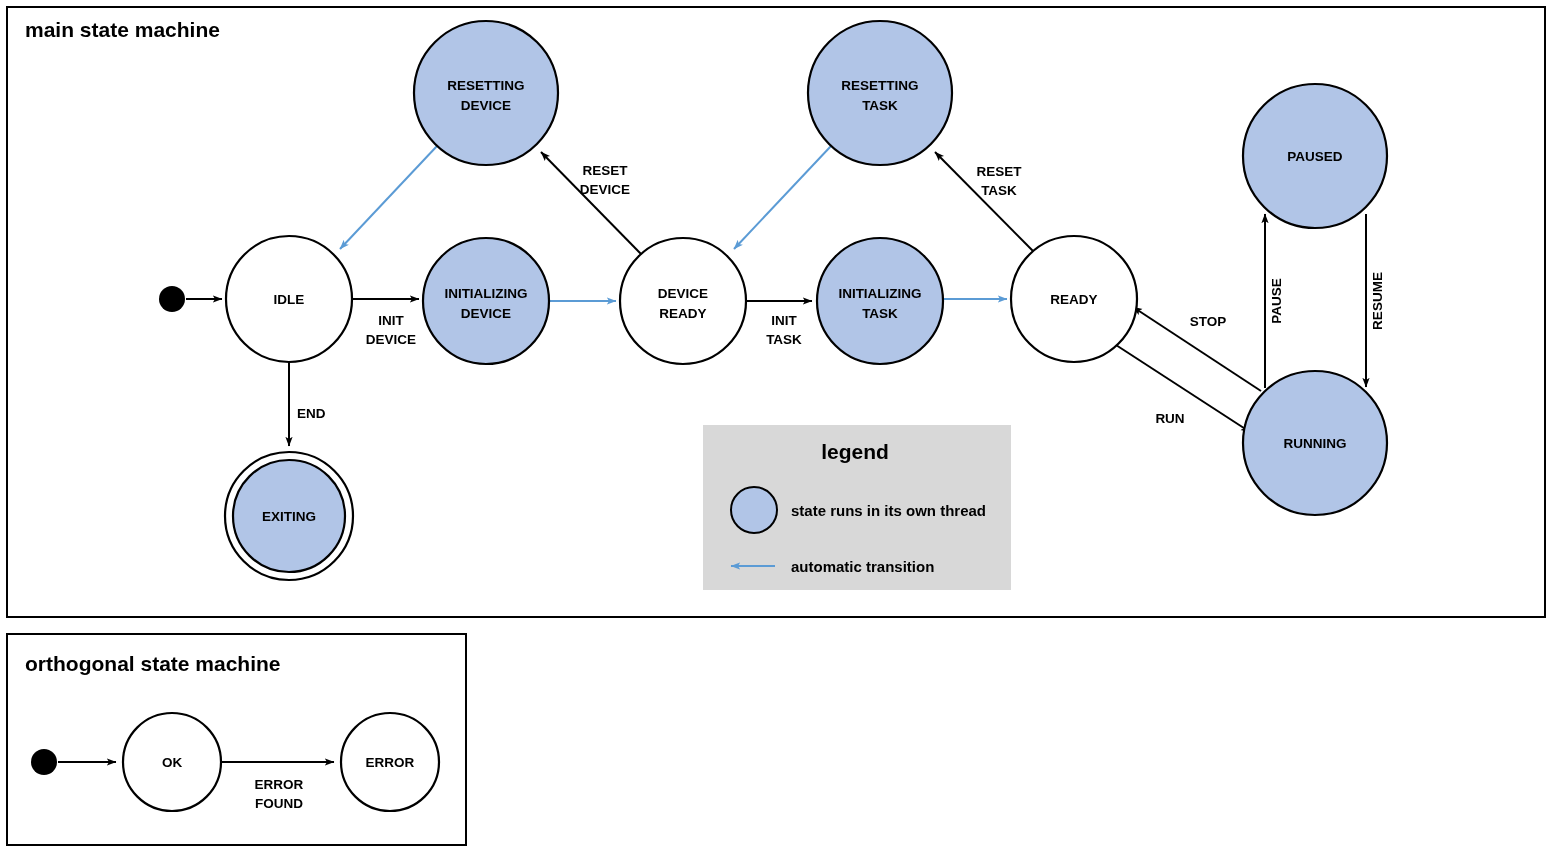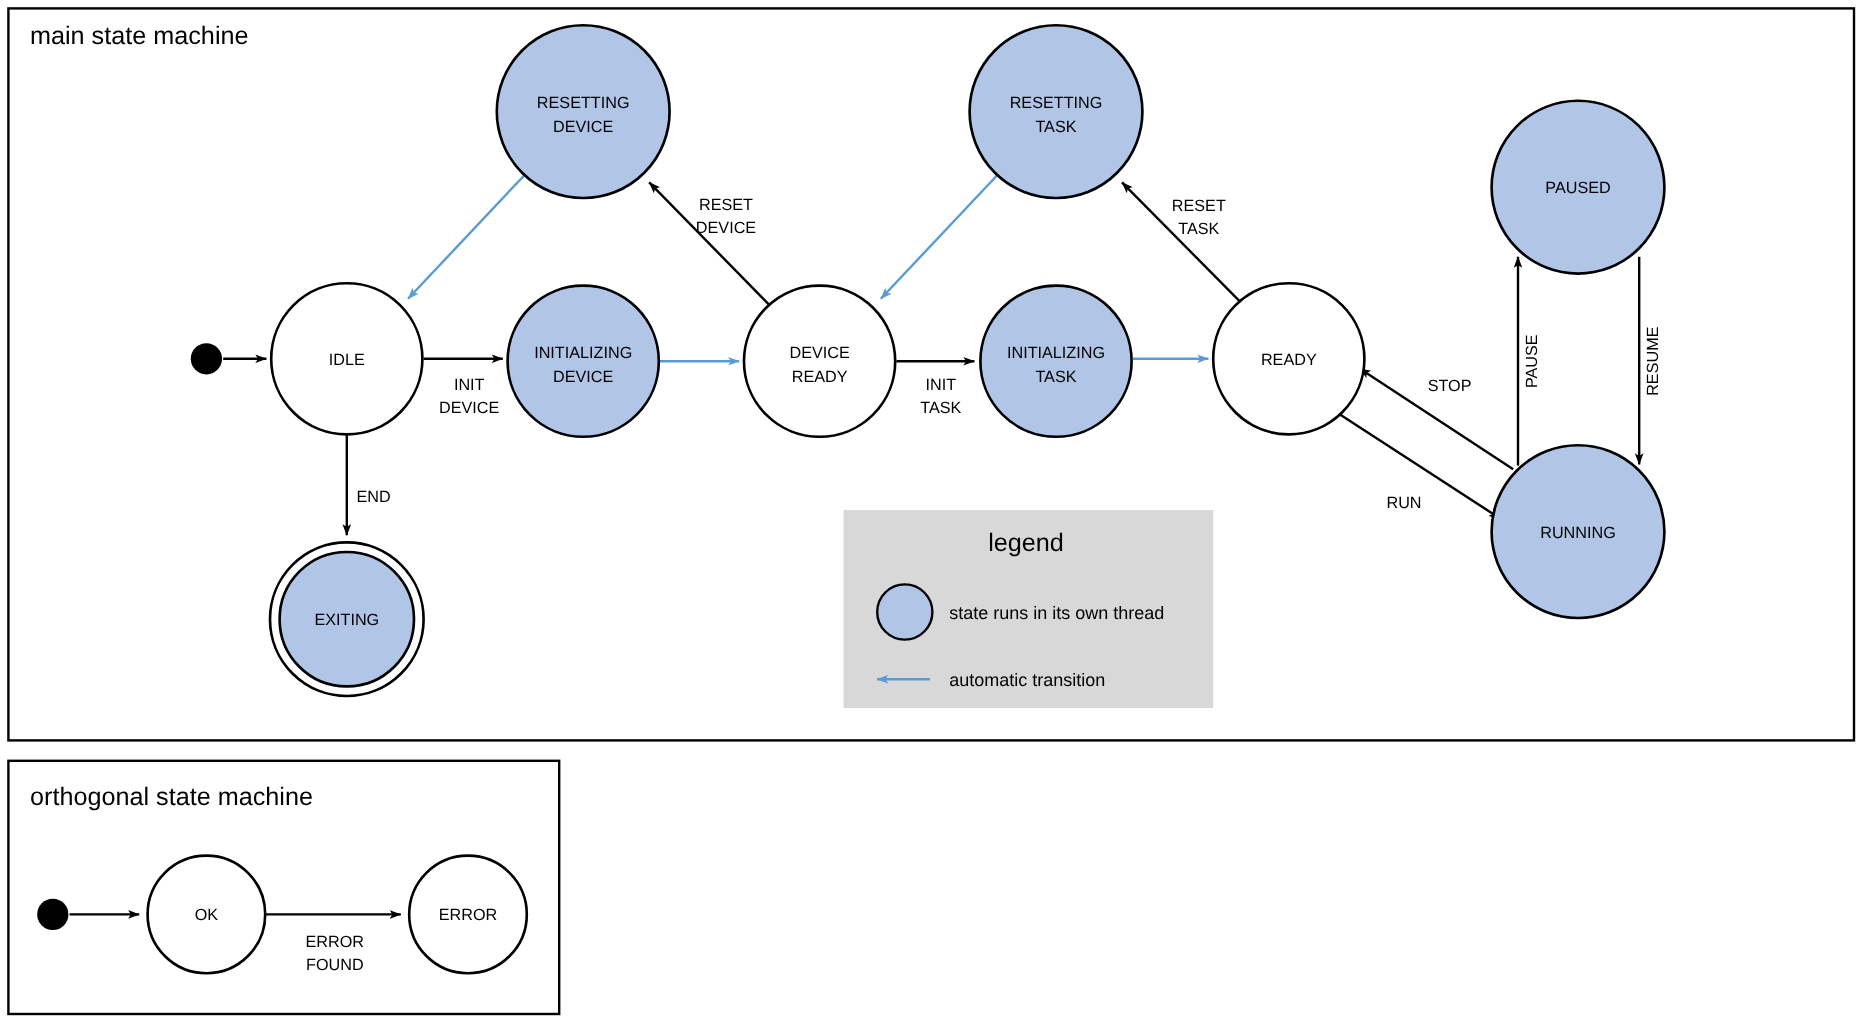--- a/index.html
+++ b/index.html
@@ -1,17 +1,17 @@
 <!DOCTYPE html>
 <html><head>
 <meta charset="utf-8">
 <style>
   html,body{margin:0;padding:0;background:#ffffff;}
   body{width:1555px;height:852px;font-family:"Liberation Sans",sans-serif;overflow:hidden;}
-  #stage{position:relative;width:1555px;height:712px;}
+  #stage{position:relative;width:1555px;height:712px;font-weight:bold;}
   svg{display:block;}
   .frame{fill:#ffffff;stroke:#000000;stroke-width:2;}
   .state-circle{fill:#ffffff;stroke:#000000;stroke-width:2.2;}
   .state-circle.thread{fill:#b1c5e7;}
   .final-outer{fill:#ffffff;stroke:#000000;stroke-width:2.2;}
   .init-dot{fill:#000000;stroke:none;}
   .edge{stroke:#000000;stroke-width:2;fill:none;}
   .edge.auto{stroke:#5b9bd5;stroke-width:2;}
   .legend-box{fill:#d8d8d8;stroke:none;}
   .legend-circle{fill:#b1c5e7;stroke:#000000;stroke-width:2;}

